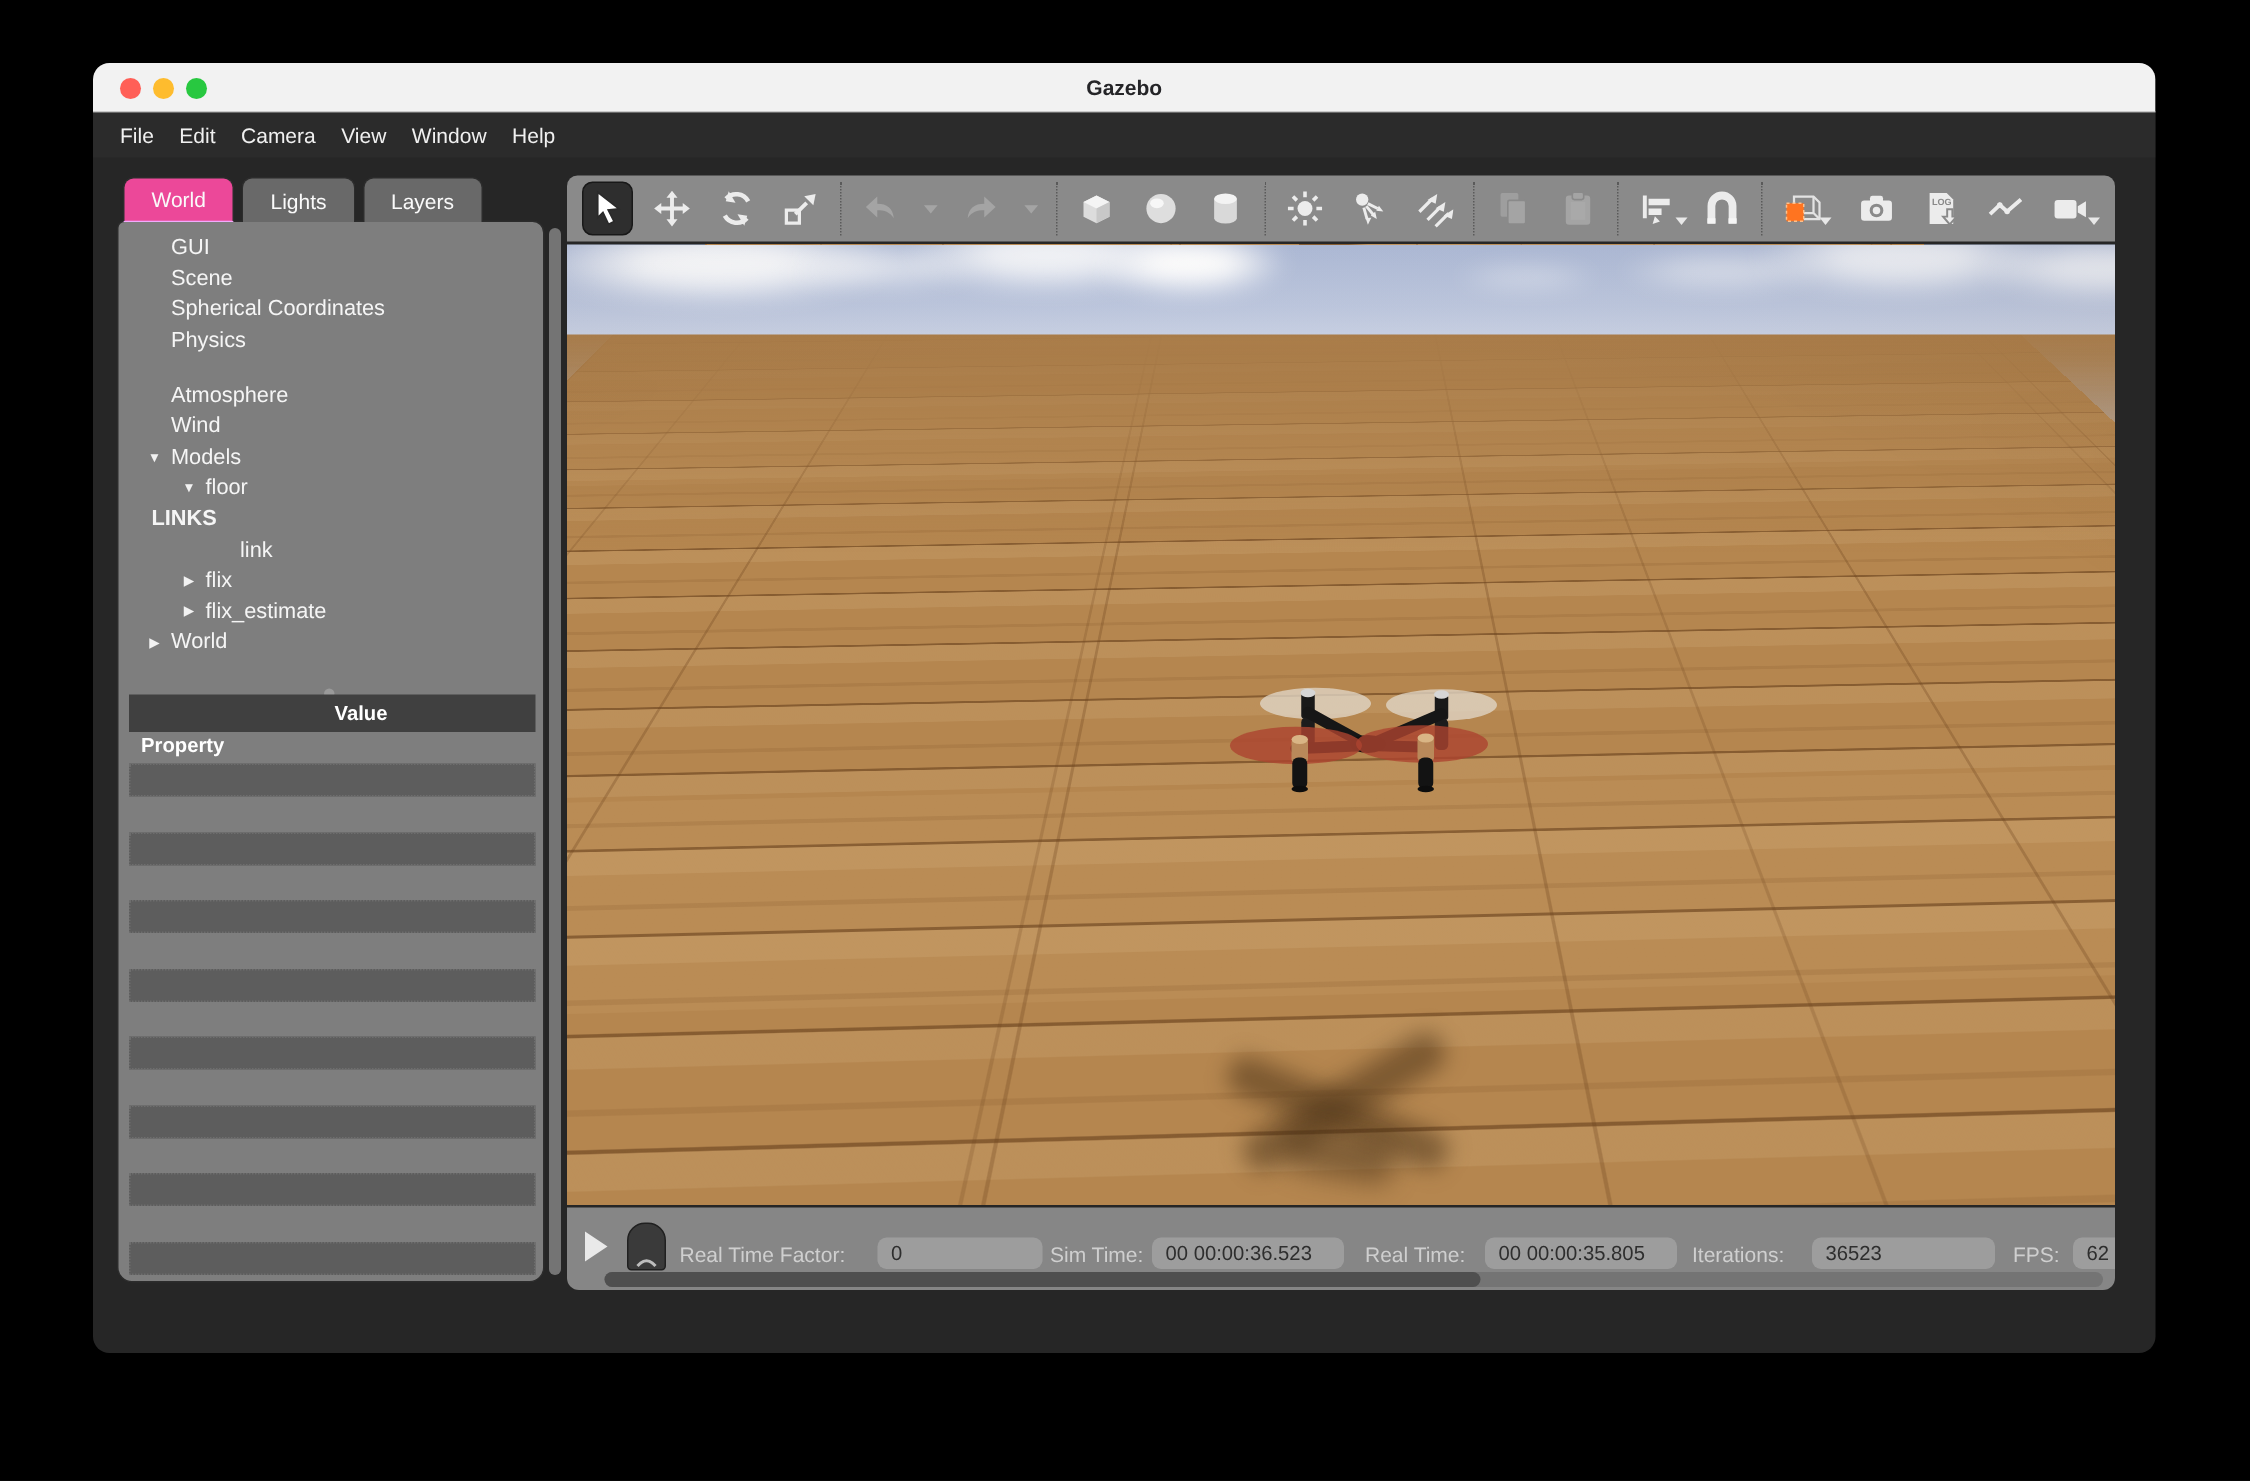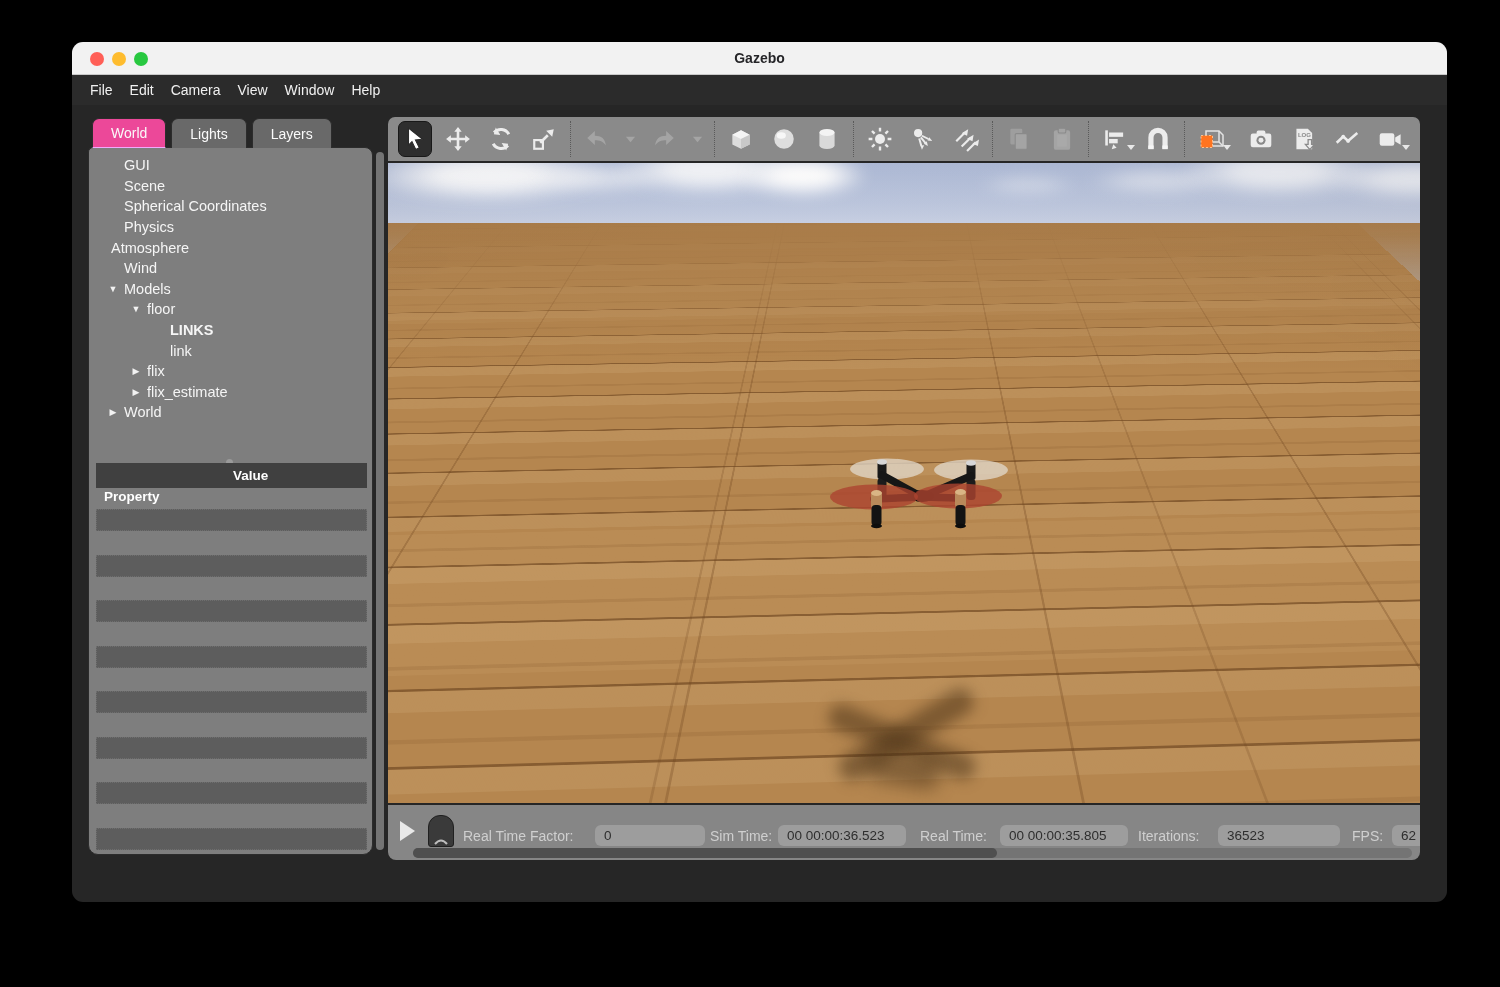--- a/index.html
+++ b/index.html
@@ -1,18 +1,18 @@
 <!DOCTYPE html>
 <html><head>
 <meta charset="utf-8">
 <style>
   html,body{margin:0;padding:0;background:#000;width:1500px;height:987px;overflow:hidden;
     font-family:"Liberation Sans","DejaVu Sans",sans-serif;-webkit-font-smoothing:antialiased;}
   *{box-sizing:border-box;}
-  .window{position:absolute;left:72px;top:42px;width:1375px;height:860px;background:#262626;
+  .window{position:absolute;left:62px;top:42px;width:1375px;height:860px;background:#262626;
     border-radius:11px;overflow:hidden;box-shadow:0 30px 70px rgba(0,0,0,.6);}
   
   .titlebar{position:absolute;left:0;top:0;right:0;height:33px;background:#f2f2f2;border-bottom:1px solid #c9c9c9;}
   .tl{position:absolute;top:9.5px;width:14px;height:14px;border-radius:50%;}
   .title{position:absolute;left:0;right:0;top:0;height:33px;line-height:33px;text-align:center;
     font-size:14px;font-weight:700;color:#252528;}
   
   .menubar{position:absolute;left:0;top:33px;right:0;height:30px;background:#2b2b2b;display:flex;
     align-items:center;padding-left:18px;gap:17px;}
   .menu-item{color:#f0f0f0;font-size:14px;cursor:default;}
@@ -131,37 +131,37 @@
           <span class="tree-label">Scene</span>
         </div>
         <div class="tree-row" style="padding-left: 13px;">
           <span class="tree-arrow"></span>
           <span class="tree-label">Spherical Coordinates</span>
         </div>
         <div class="tree-row" style="padding-left: 13px;">
           <span class="tree-arrow"></span>
           <span class="tree-label">Physics</span>
         </div>
-        <div class="tree-row" style="">
+        <div class="tree-row" style="padding-left: 13px; margin-top: 16px;">
           <span class="tree-arrow"></span>
           <span class="tree-label">Atmosphere</span>
         </div>
         <div class="tree-row" style="padding-left: 13px;">
           <span class="tree-arrow"></span>
           <span class="tree-label">Wind</span>
         </div>
         <div class="tree-row" style="padding-left: 13px;">
           <span class="tree-arrow">▼</span>
           <span class="tree-label">Models</span>
         </div>
         <div class="tree-row" style="padding-left: 36px;">
           <span class="tree-arrow">▼</span>
           <span class="tree-label">floor</span>
         </div>
-        <div class="tree-row" style="padding-left: 59px;">
+        <div class="tree-row" style="">
           <span class="tree-arrow"></span>
           <span class="tree-label bold">LINKS</span>
         </div>
         <div class="tree-row" style="padding-left: 59px;">
           <span class="tree-arrow"></span>
           <span class="tree-label">link</span>
         </div>
         <div class="tree-row" style="padding-left: 36px;">
           <span class="tree-arrow">▶</span>
           <span class="tree-label">flix</span>

